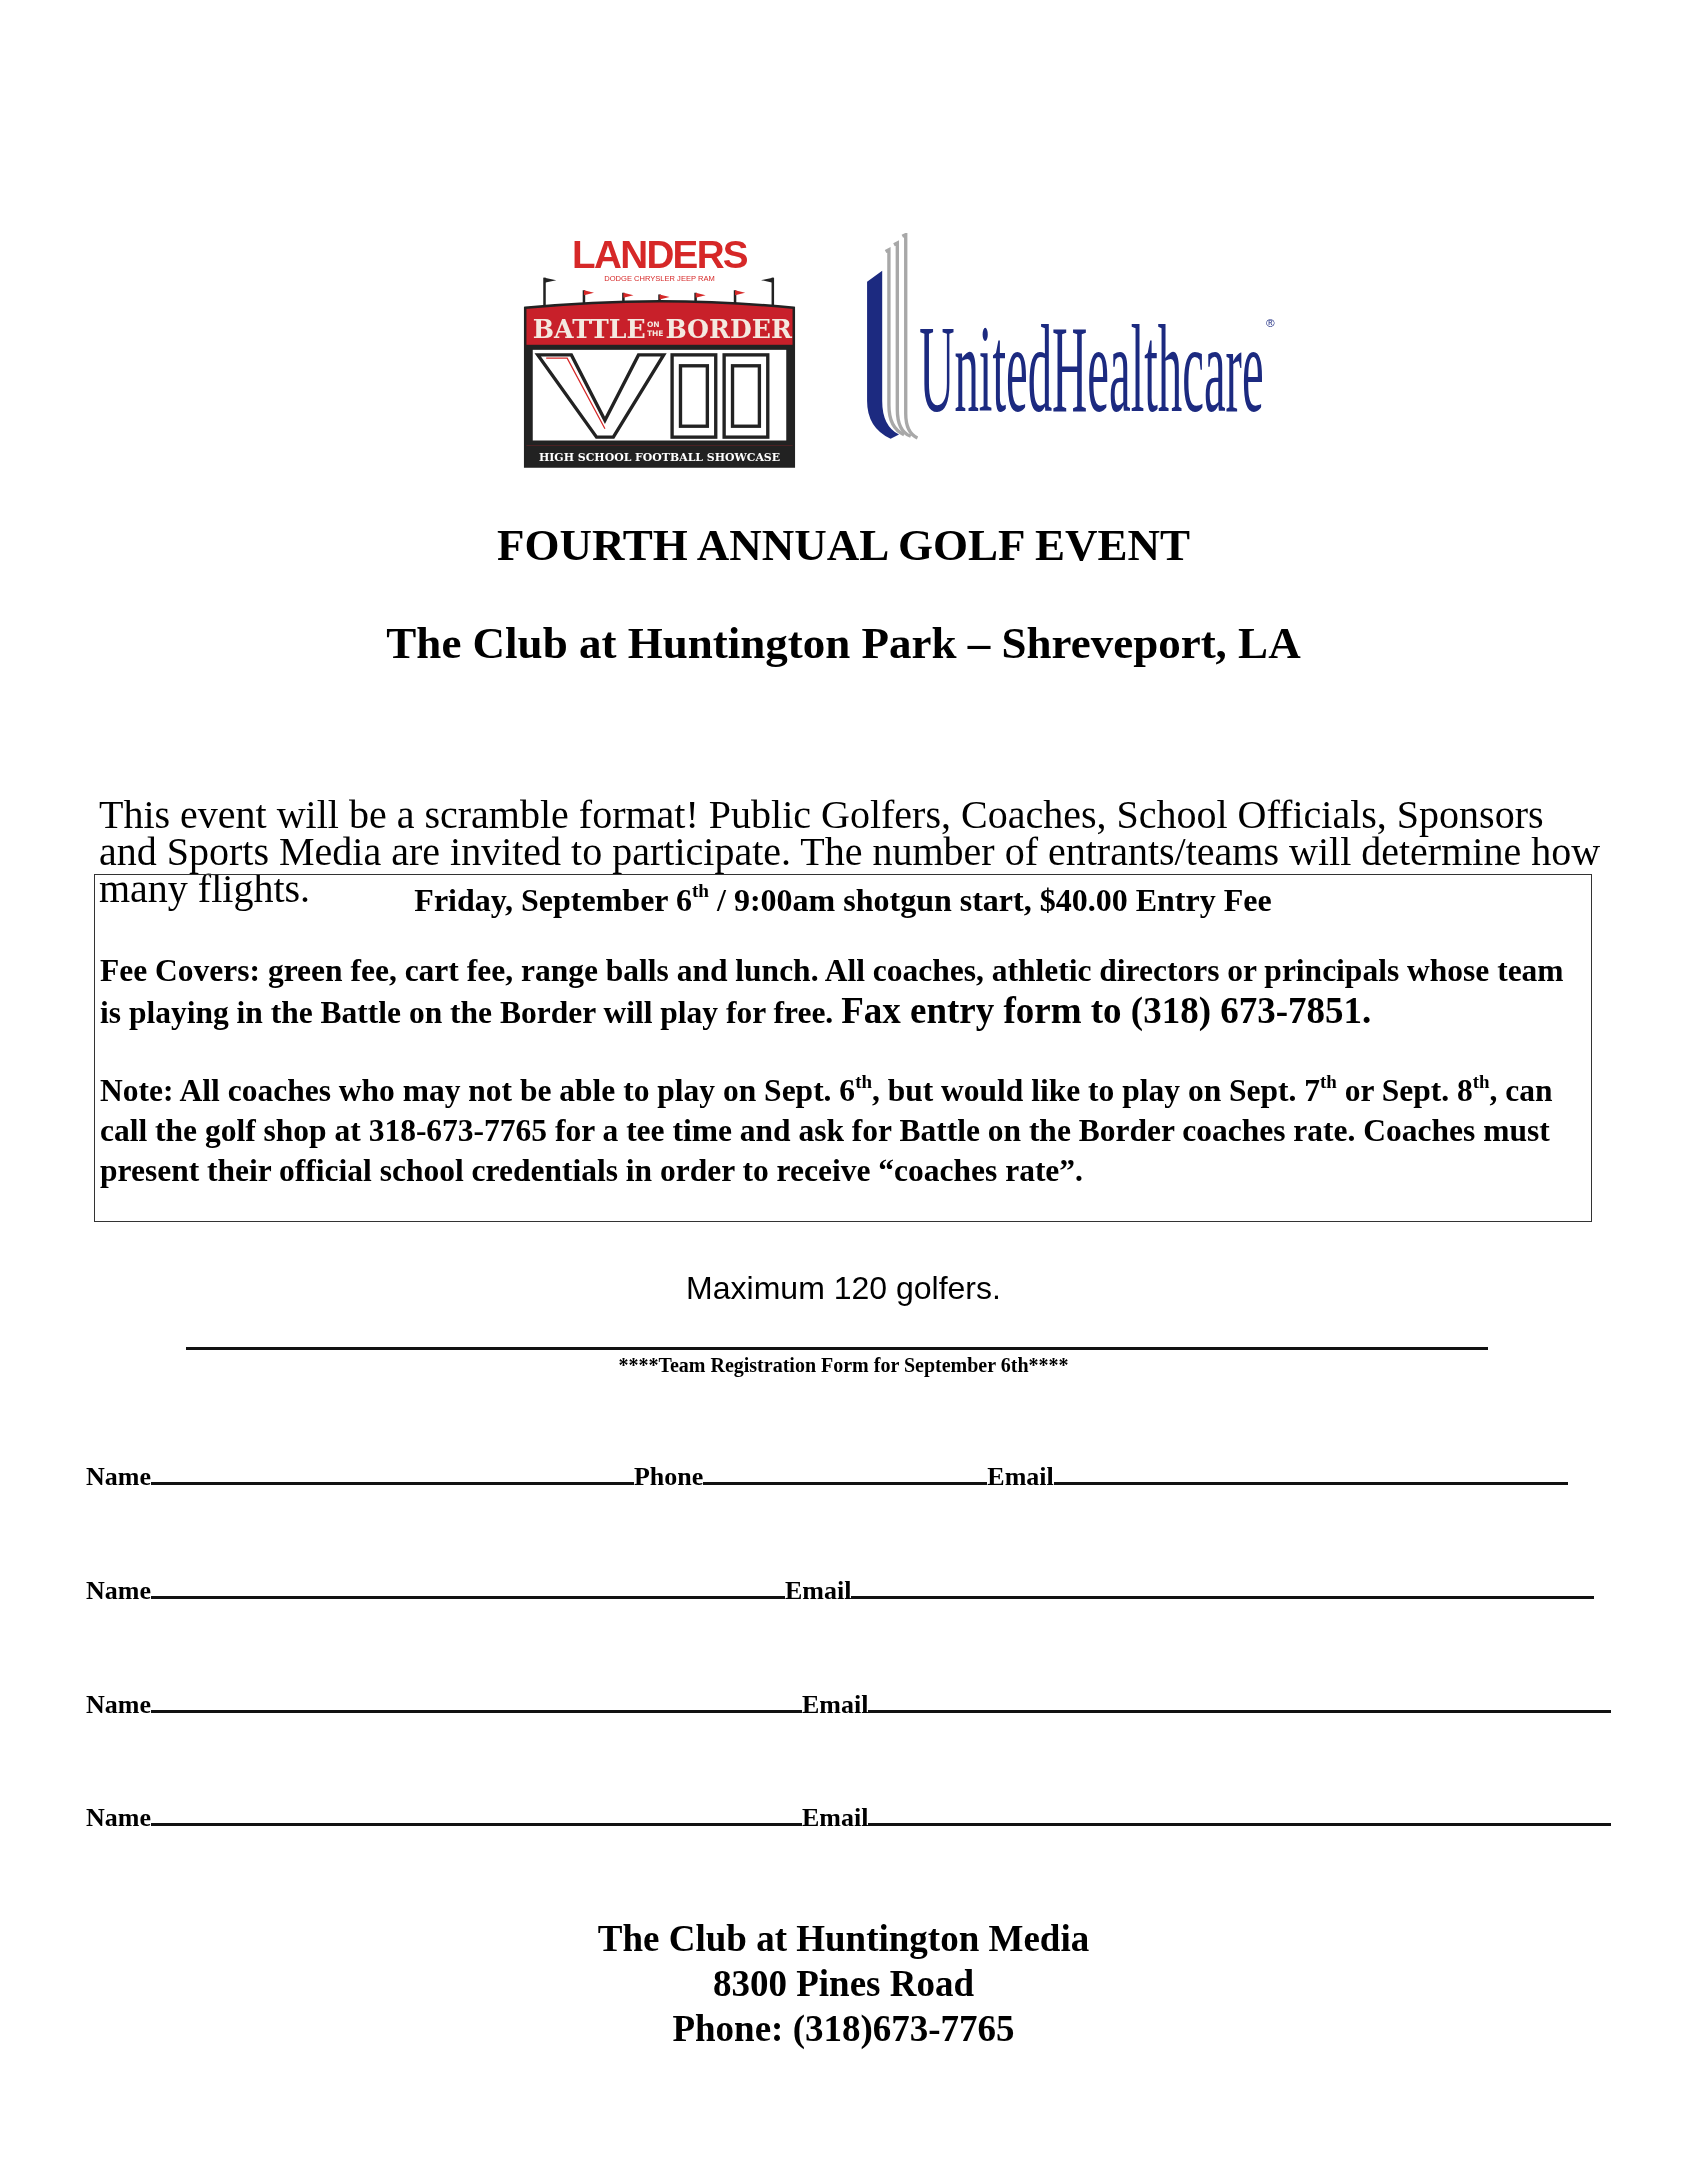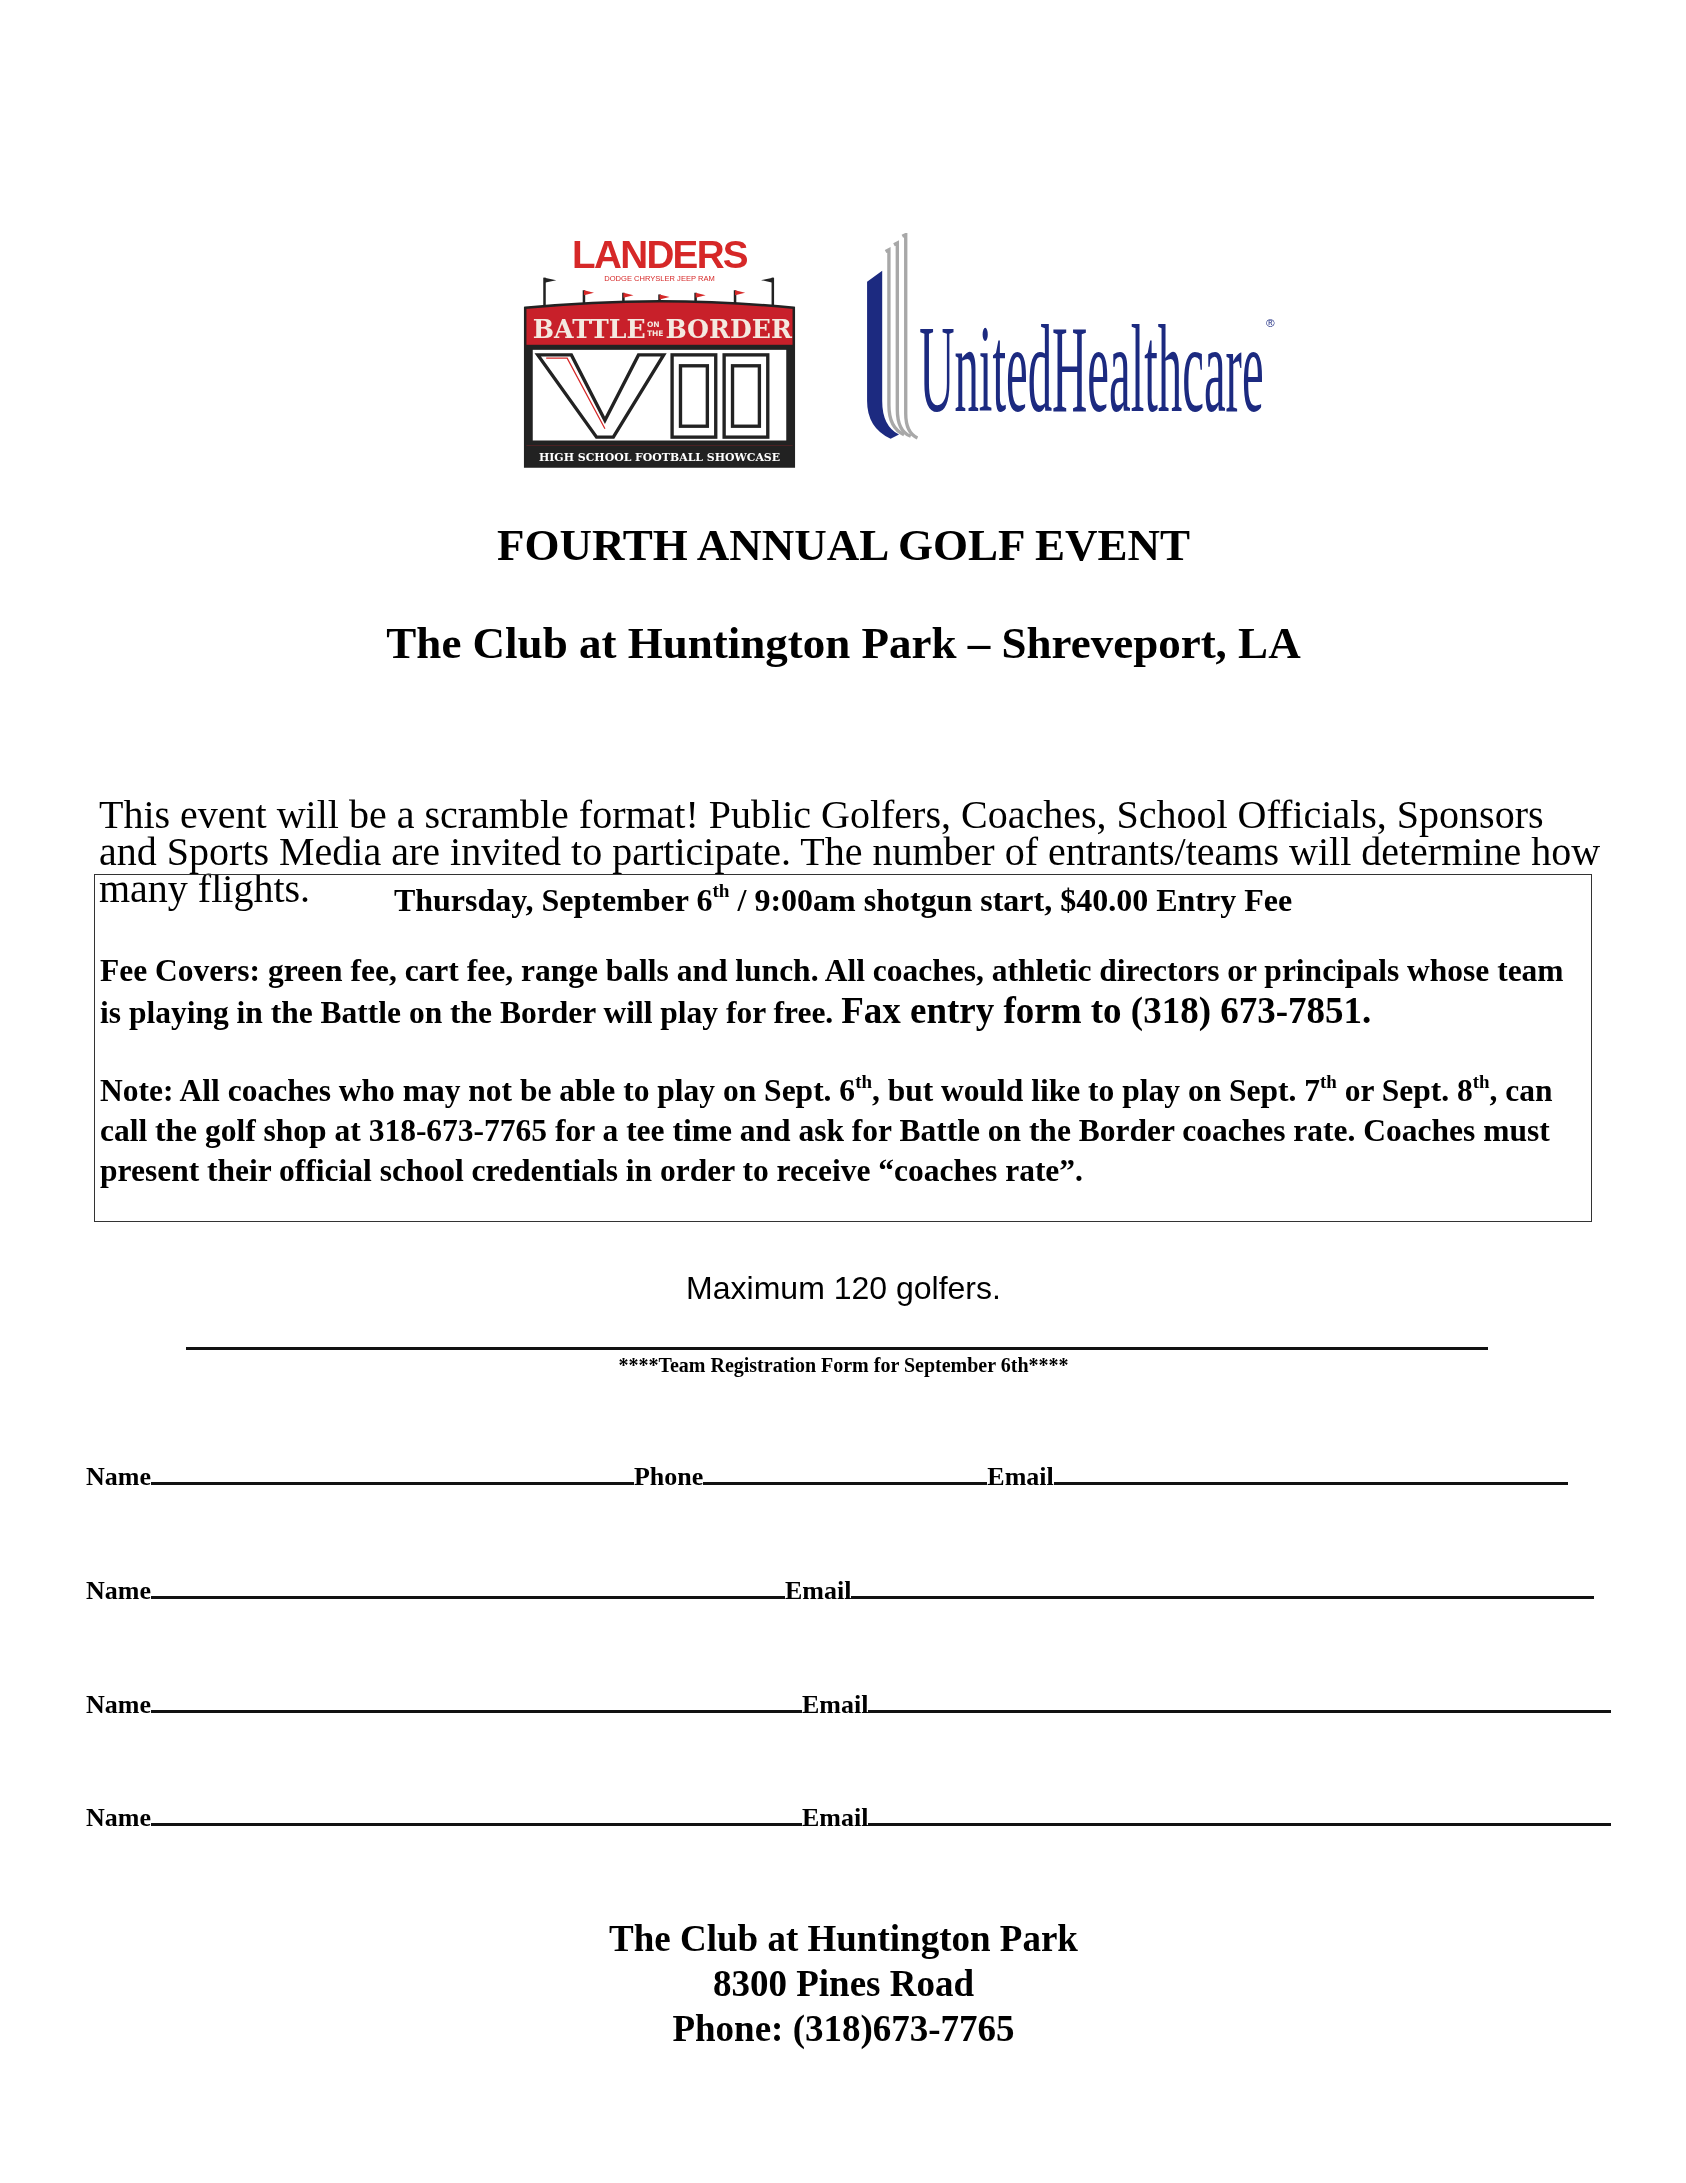--- a/index.html
+++ b/index.html
@@ -93,21 +93,21 @@
 
 <div class="abs center title">FOURTH ANNUAL GOLF EVENT</div>
 
 <div class="abs center venue">
   <div>The Club at Huntington Park – Shreveport, LA</div>
 </div>
 
 <div class="abs intro">This event will be a scramble format! Public Golfers, Coaches, School Officials, Sponsors and Sports Media are invited to participate. The number of entrants/teams will determine how many flights.</div>
 
 <div id="info-box" class="abs">
-  <div class="abs box-line1"><span>Thursday, September 6</span><sup>th</sup><span> / 9:00am shotgun start, $40.00 Entry Fee</span></div>
+  <div class="abs box-line1"><span>Friday, September 6</span><sup>th</sup><span> / 9:00am shotgun start, $40.00 Entry Fee</span></div>
   <div class="abs box-para" style="top:76px;"><span>Fee Covers:  green fee, cart fee, range balls and lunch.  All coaches, athletic directors or principals whose team is playing in the Battle on the Border will play for free. </span><span class="big">Fax entry form to (318) 673-7851.</span></div>
   <div class="abs box-para" style="top:196px;"><span>Note: All coaches who may not be able to play on Sept. 6</span><sup>th</sup><span>, but would like to play on Sept. 7</span><sup>th</sup><span> or Sept. 8</span><sup>th</sup><span>, can call the golf shop at 318-673-7765 for a tee time and ask for Battle on the Border coaches rate. Coaches must present their official school credentials in order to receive “coaches rate”.</span></div>
 </div>
 
 <div class="abs center max">Maximum 120 golfers.</div>
 <div id="divider" class="abs"></div>
 <div class="abs center reg-title">****Team Registration Form for September 6th****</div>
 
 <div class="abs form-row" style="top:1457px;">
   <span>Name</span><span class="blank" style="width:483px;"></span><span>Phone</span><span class="blank" style="width:284px;"></span><span>Email</span><span class="blank" style="width:514px;"></span>
@@ -116,17 +116,17 @@
   <span>Name</span><span class="blank" style="width:634px;"></span><span>Email</span><span class="blank" style="width:743px;"></span>
 </div>
 <div class="abs form-row" style="top:1685px;">
   <span>Name</span><span class="blank" style="width:651px;"></span><span>Email</span><span class="blank" style="width:743px;"></span>
 </div>
 <div class="abs form-row" style="top:1798px;">
   <span>Name</span><span class="blank" style="width:651px;"></span><span>Email</span><span class="blank" style="width:743px;"></span>
 </div>
 
 <div class="abs center footer">
-  <div>The Club at Huntington Park</div>
+  <div>The Club at Huntington Media</div>
   <div>8300 Pines Road</div>
   <div>Phone: (318)673-7765</div>
 </div>
 
 
 </body></html>

